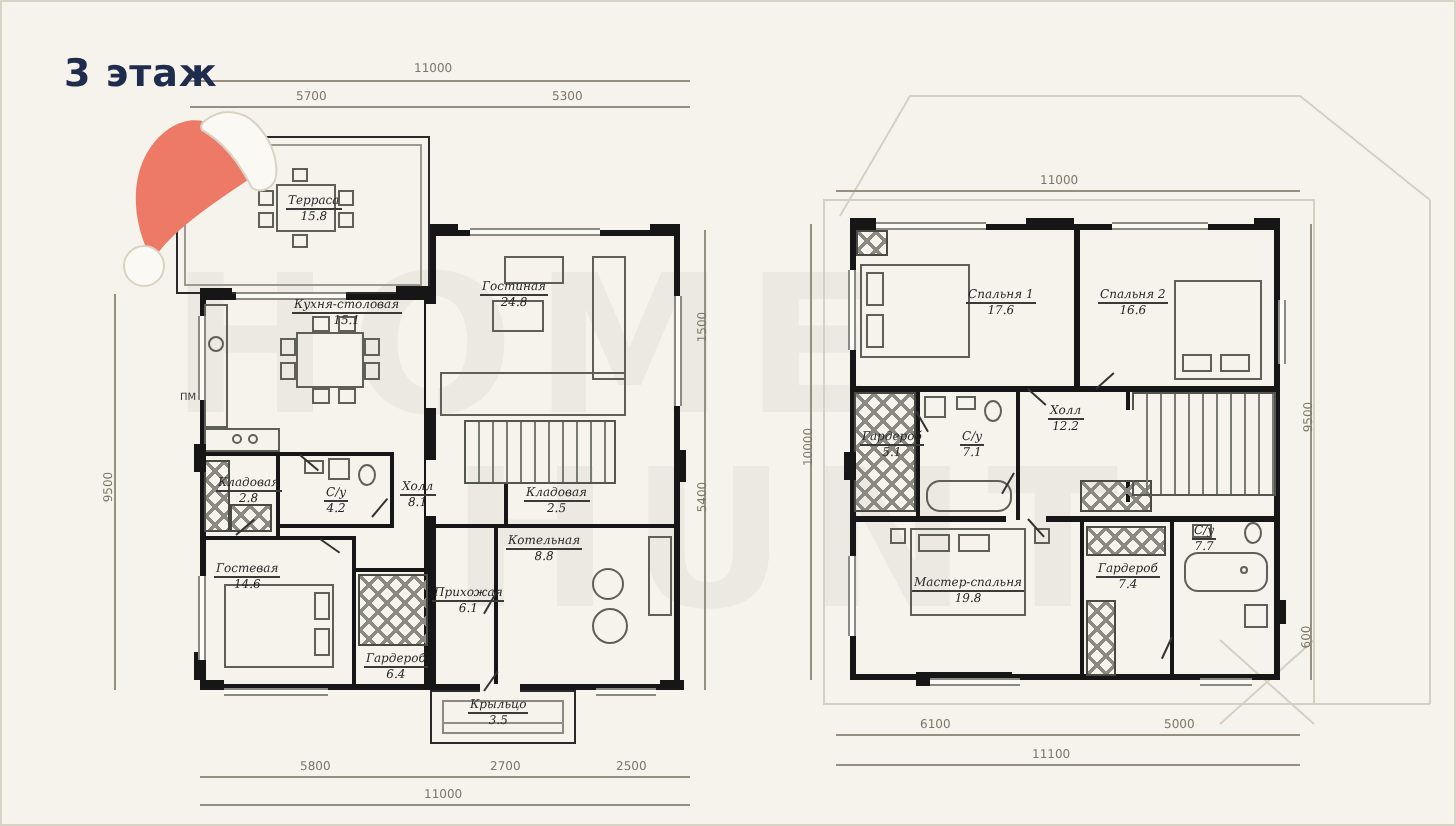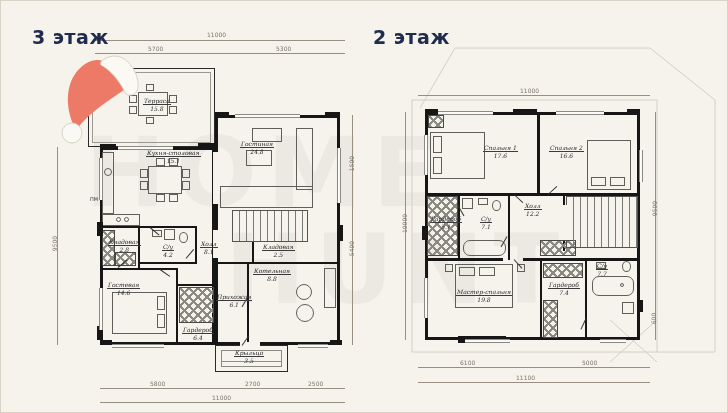--- a/index.html
+++ b/index.html
@@ -57,21 +57,20 @@
 </style>
 </head>
 <body>
 
 <div class="stage">
 
   <div class="watermark" style="left:85px;top:125px">HOME</div>
   <div class="watermark" style="left:225px;top:222px">HUNT</div>
 
   <div class="floor-title" style="left:32px;top:26px">3 этаж</div>
-  <div class="floor-title" style="left:373px;top:26px">2 этаж</div>
 
   <svg class="hat" style="left:57px;top:50px" width="92" height="96" viewBox="0 0 92 96">
     <path d="M17,76 C 6,52 10,26 28,14 C 36,9 44,9 50,13 L70,38 C 52,50 34,62 24,74 C 21,78 18,79 17,76 Z" fill="#ec7a67"></path>
     <path d="M46,10 C 54,4 64,5 71,12 C 78,19 82,29 81,38 C 80,44 74,47 69,44 C 63,32 55,21 44,15 C 43,13 44,11 46,10 Z" fill="#fbf9f3" stroke="#d9d3c5" stroke-width="1"></path>
     <circle cx="15" cy="83" r="10" fill="#fbf9f3" stroke="#d9d3c5" stroke-width="1"></circle>
   </svg>
 
   <div class="outline thin" style="left:88px;top:68px;width:127px;height:79px"></div>
   <div class="furn" style="left:92px;top:72px;width:119px;height:71px;border-color:#9a9a92"></div>
   <div class="outline" style="left:100px;top:147px;width:115px;height:198px"></div>

